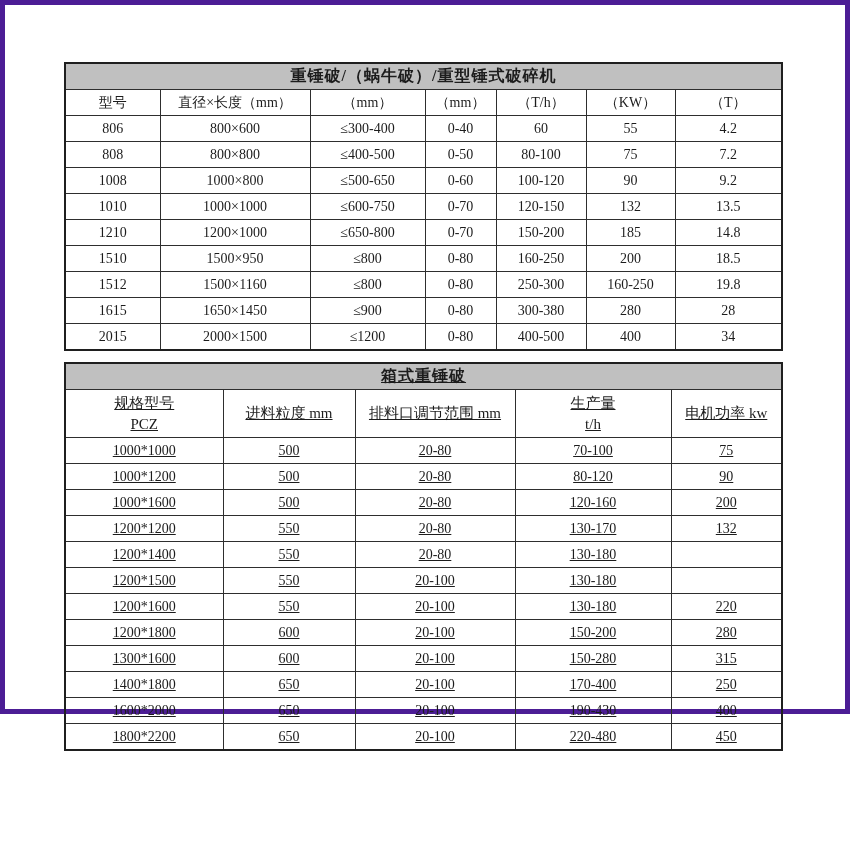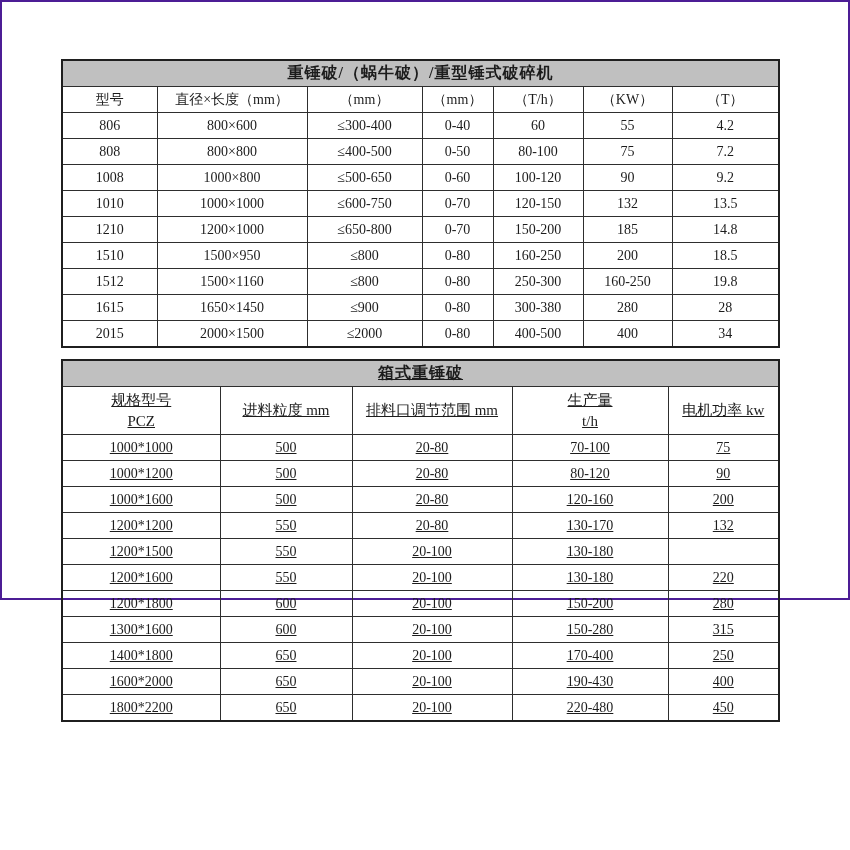--- a/index.html
+++ b/index.html
@@ -3,23 +3,23 @@
 <meta charset="utf-8">
 <style>
   html,body{margin:0;padding:0;}
   body{
     width:850px;height:850px;
     background:#ffffff;
     font-family:"Liberation Serif","DejaVu Serif",serif;
     color:#1c1c1c;
   }
   .page{
-    width:850px;height:600px;
+    width:850px;height:714px;
     box-sizing:border-box;
-    border:2px solid #4c1d95;
+    border:5px solid #4c1d95;
   }
   table{
     border-collapse:collapse;
     table-layout:fixed;
     margin-left:59px;
     border:2px solid #1f1f1f;
   }
   #spec-table{margin-top:57px;width:717px;}
   #box-table{margin-top:11px;width:717px;text-decoration:underline;}
   th,td{
@@ -152,21 +152,21 @@
           <td>1650×1450</td>
           <td>≤900</td>
           <td>0-80</td>
           <td>300-380</td>
           <td>280</td>
           <td>28</td>
         </tr>
         <tr>
           <td>2015</td>
           <td>2000×1500</td>
-          <td>≤2000</td>
+          <td>≤1200</td>
           <td>0-80</td>
           <td>400-500</td>
           <td>400</td>
           <td>34</td>
         </tr>
       </tbody>
   </table>
 
   <table id="box-table">
     <colgroup>
@@ -213,27 +213,34 @@
           <td>200</td>
         </tr>
         <tr>
           <td>1200*1200</td>
           <td>550</td>
           <td>20-80</td>
           <td>130-170</td>
           <td>132</td>
         </tr>
         <tr>
-          <td>1200*1500</td>
-          <td>550</td>
-          <td>20-100</td>
+          <td>1200*1400</td>
+          <td>550</td>
+          <td>20-80</td>
           <td>130-180</td>
           <td></td>
         </tr>
         <tr>
+          <td>1200*1500</td>
+          <td>550</td>
+          <td>20-100</td>
+          <td>130-180</td>
+          <td></td>
+        </tr>
+        <tr>
           <td>1200*1600</td>
           <td>550</td>
           <td>20-100</td>
           <td>130-180</td>
           <td>220</td>
         </tr>
         <tr>
           <td>1200*1800</td>
           <td>600</td>
           <td>20-100</td>

